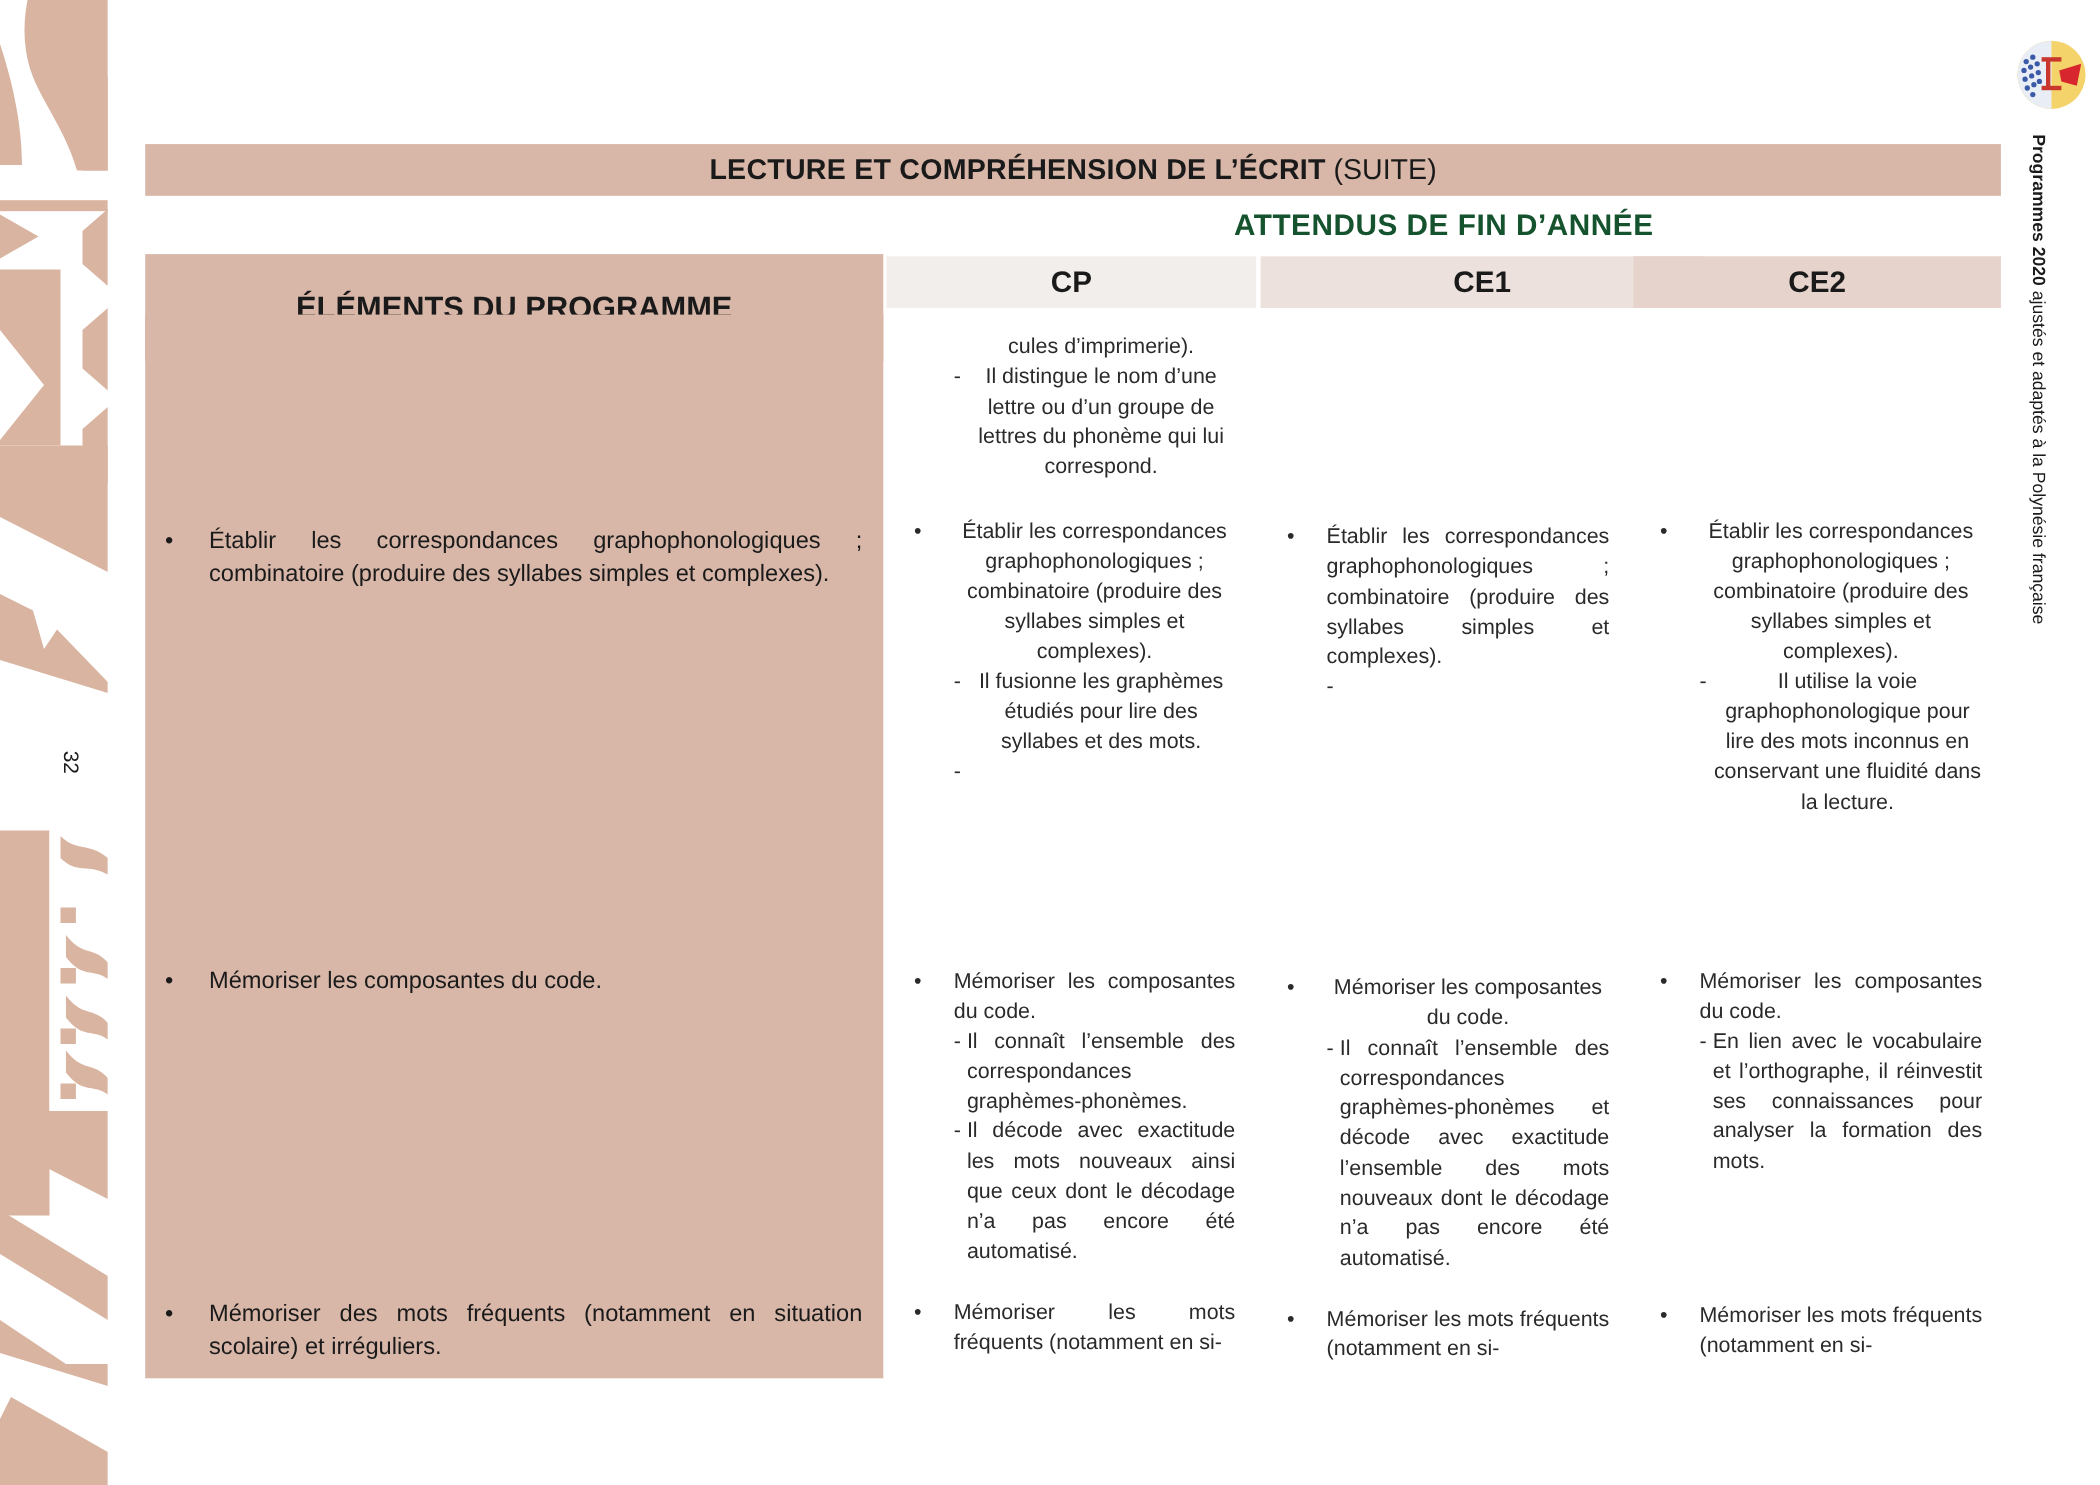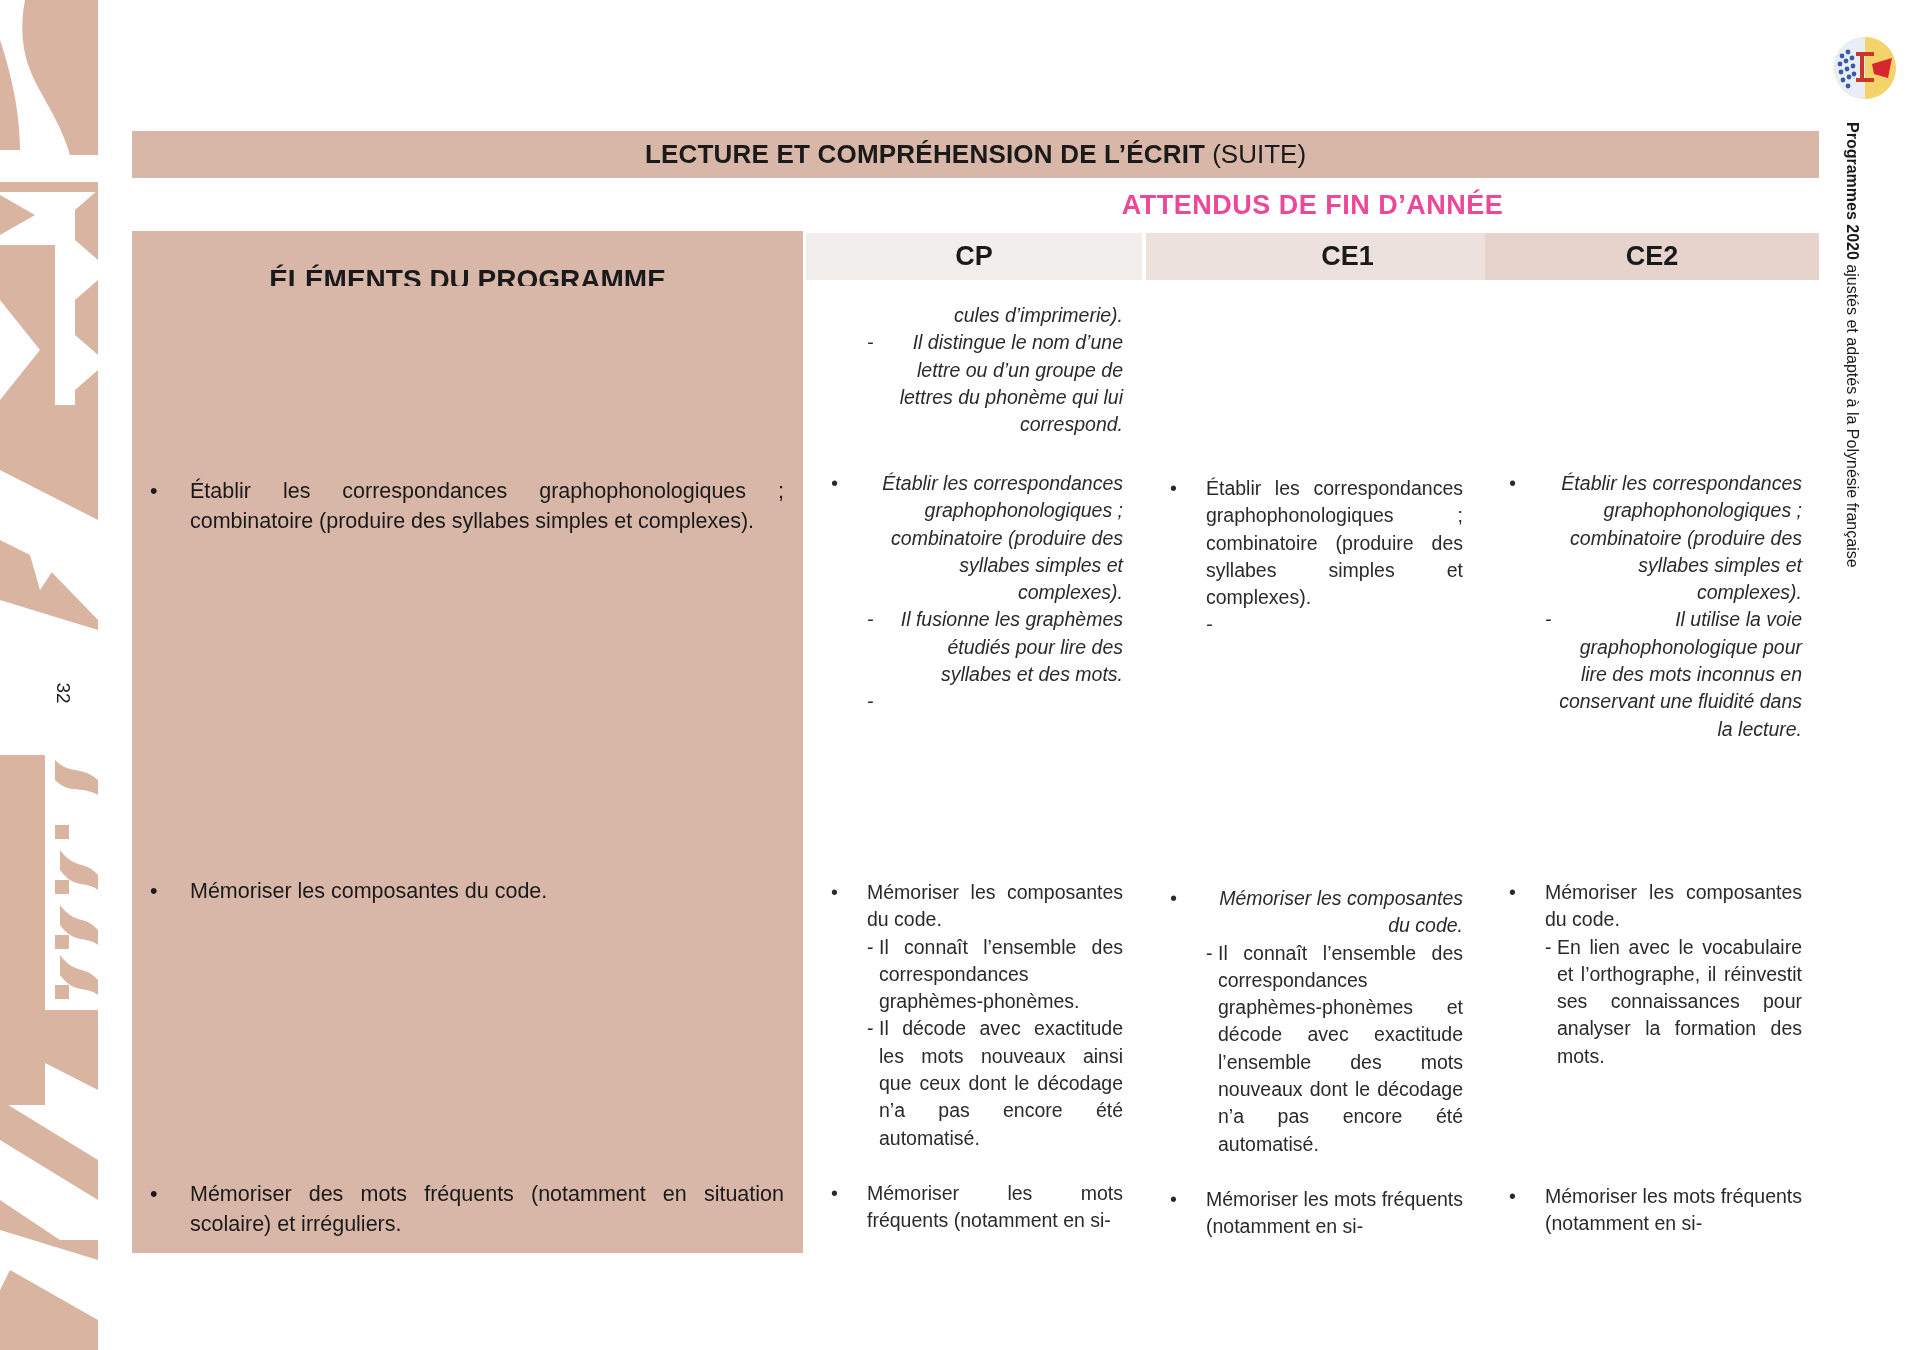--- a/index.html
+++ b/index.html
@@ -21,41 +21,41 @@
 
   .title-bar { position: absolute; left: 132px; top: 131px; width: 1687px; height: 47px; background: #d8b7a9;
     display: flex; align-items: center; justify-content: center; font-size: 26px; text-align: right; }
   .title-bar .strong { font-weight: bold; letter-spacing: 0.2px; }
   .title-bar .light { font-weight: normal; margin-left: 7px; }
 
   .head-left { position: absolute; left: 132px; top: 183px; width: 671px; height: 98px; background: #d8b7a9;
     display: flex; align-items: center; justify-content: center; font-size: 28px; font-weight: bold; margin-top: 48px; }
 
   .attendus { position: absolute; left: 806px; top: 190px; width: 1013px; height: 38px; text-align: center;
-    font-size: 27px; font-weight: bold; color: #ec4899; letter-spacing: 0.5px; }
+    font-size: 27px; font-weight: bold; color: #14532d; letter-spacing: 0.5px; }
 
   .col-head { position: absolute; top: 233px; height: 47px; display: flex; align-items: center; justify-content: center;
     font-size: 27px; font-weight: bold; }
   .col-head.cp  { left: 806px;  width: 336px; background: #f2eeeb; }
   .col-head.ce1 { left: 1146px; width: 403px; background: #ede1dd; }
   .col-head.ce2 { left: 1485px; width: 334px; background: #e6d3cc; }
 
   .body-left { position: absolute; left: 132px; top: 286px; width: 671px; height: 967px; background: #d8b7a9; }
 
   .left-item { position: absolute; left: 18px; width: 634px; font-size: 21.5px; line-height: 30px; text-align: justify; }
   .left-item .bullet { position: absolute; left: 0; top: 0; width: 20px; }
   .left-item .txt { display: block; margin-left: 40px; }
 
   .cell { position: absolute; font-size: 19.5px; line-height: 27.3px; color: #2a2a2a; }
   .cell .b { position: relative; padding-left: 40px; text-align: justify; }
   .cell .b .dot { position: absolute; left: 4px; top: 0; }
   .cell .s { position: relative; padding-left: 52px; text-align: justify; }
   .cell .s .dash { position: absolute; left: 40px; top: 0; }
   .cell .cont { padding-left: 52px; }
-  .cell .ragged { text-align: right; font-style: italic; }
+  .cell .ragged { text-align: center; }
 
   .cp-col  { left: 827px;  width: 296px; }
   .ce1-col { left: 1166px; width: 297px; }
   .ce2-col { left: 1505px; width: 297px; }
 </style>
 </head>
 <body>
 
 <div class="deco">
   <svg width="98" height="1350" viewBox="0 0 98 1350" xmlns="http://www.w3.org/2000/svg">

